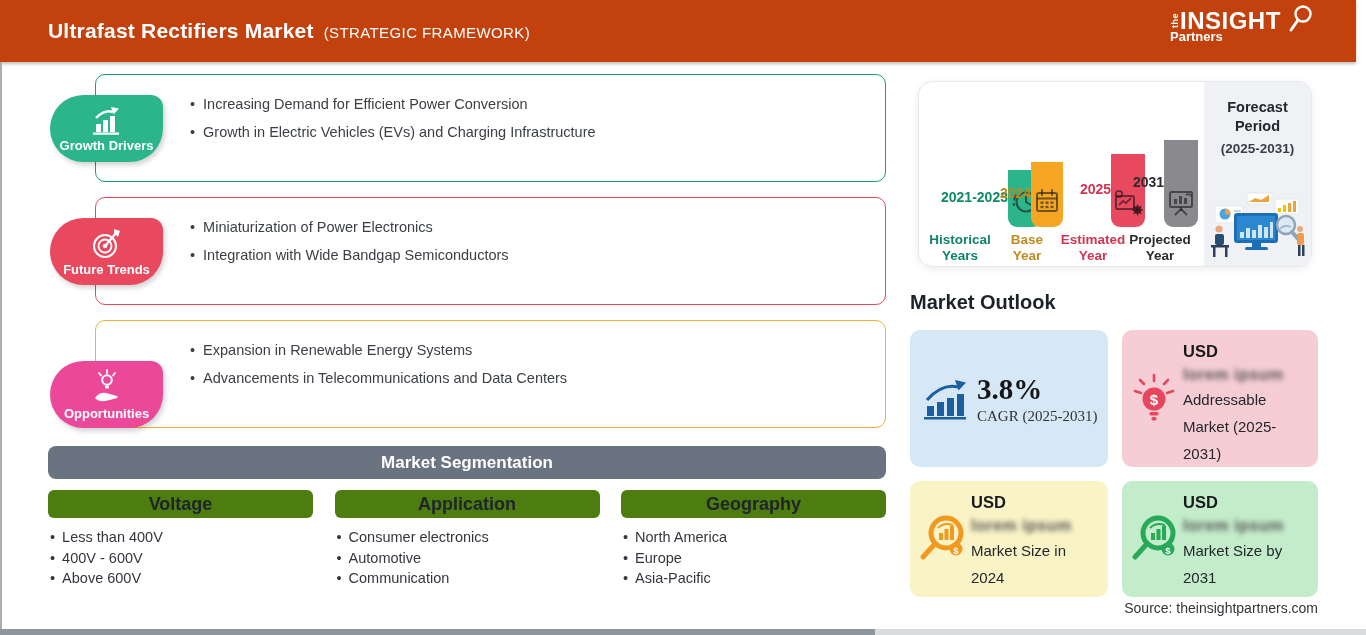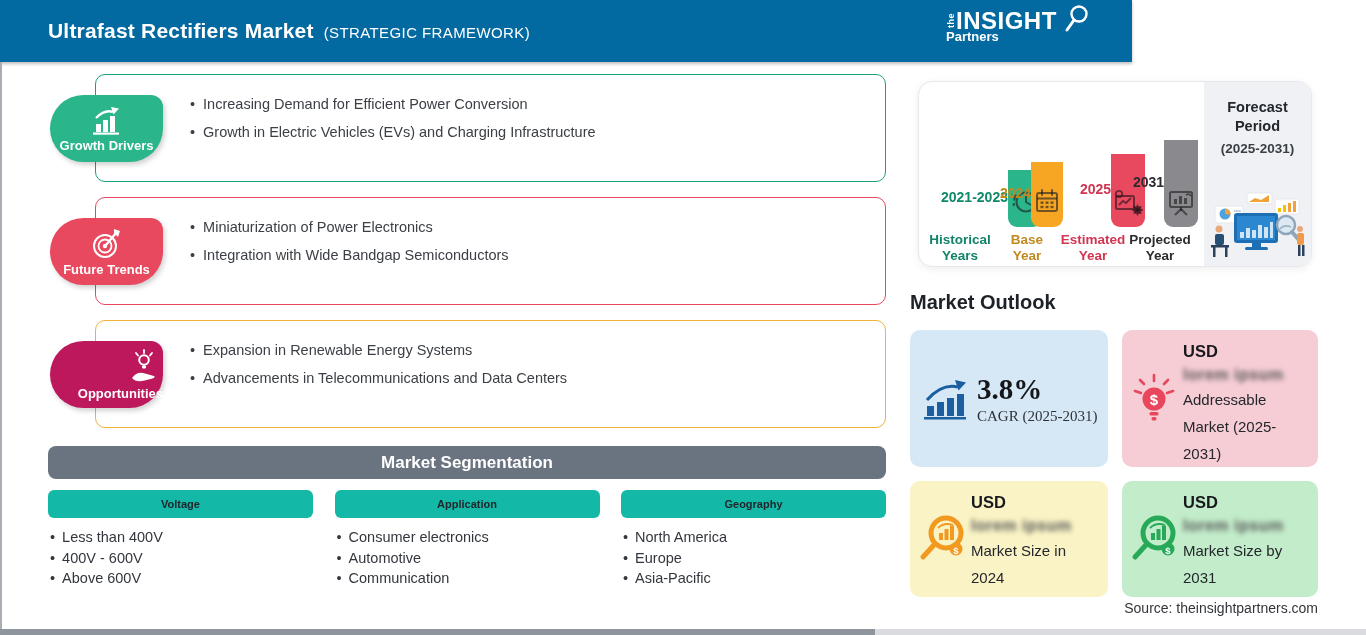--- a/index.html
+++ b/index.html
@@ -1,21 +1,21 @@
 <!DOCTYPE html>
 <html><head>
 <meta charset="utf-8">
 <style>
   * { margin:0; padding:0; box-sizing:border-box; }
   html,body { background:#ffffff; }
   body { font-family:"Liberation Sans", sans-serif; }
   .canvas { position:relative; width:1366px; height:635px; background:#ffffff; overflow:hidden; }
 
   
-  .header { position:absolute; left:0; top:0; width:1132px; height:62px; background:#0369a1;
+  .header { position:absolute; left:0; top:0; width:1356px; height:62px; background:#c2410c;
             display:flex; align-items:center; box-shadow:0 2px 3px rgba(0,0,0,.25); }
   .title-wrap { margin-left:48px; display:flex; align-items:baseline; gap:10px; color:#fff; }
   .page-title { font-size:21px; font-weight:bold; letter-spacing:.2px; }
   .page-subtitle { font-size:15px; letter-spacing:.4px; }
   .logo { position:absolute; right:56px; top:9px; color:#fff; width:130px; }
   .logo-row { display:flex; align-items:center; }
   .logo-the { font-size:9px; font-weight:bold; transform:rotate(-90deg) translateX(-2px); width:10px; letter-spacing:.5px; }
   .logo-name { font-size:24px; font-weight:bold; letter-spacing:.5px; line-height:24px; }
   .logo-lens { position:absolute; right:-14px; top:-4px; }
   .logo-partners { font-size:13px; font-weight:bold; text-align:left; margin-top:-4px; margin-right:-8px; }
@@ -28,31 +28,31 @@
   .fw-box li::before { content:"•"; margin-right:8px; color:#3c4046; }
   .box-drivers { top:74px;  border-color:#17a07c; }
   .box-trends  { top:197px; border-color:#e8485e; }
   .box-opps    { top:320px; border-color:#f2b234; }
 
   .fw-badge { position:absolute; left:50px; width:113px; height:67px; border-radius:36px 13px 36px 36px;
               display:flex; flex-direction:column; align-items:center; justify-content:center;
               box-shadow:2px 3px 5px rgba(0,0,0,.18); z-index:2; }
   .badge-drivers { top:95px;  background:#2ab58a; }
   .badge-trends  { top:218px; background:#e8495f; }
-  .badge-opps    { top:341px; background:#be185d;align-items:flex-end; }
+  .badge-opps    { top:361px; background:#ec4899; }
   .fw-badge .badge-label { color:#fff; font-size:13px; font-weight:bold; margin-top:1px; }
 
   
   .seg-bar { position:absolute; left:48px; top:446px; width:838px; height:33px; background:#6a7380;
              border-radius:8px; display:flex; align-items:center; justify-content:center; }
   .seg-bar span { color:#fff; font-size:17px; font-weight:bold; }
   .seg-cols { position:absolute; left:48px; top:490px; width:838px; display:grid;
               grid-template-columns:repeat(3,265px); column-gap:21.5px; }
-  .seg-col-header { height:28px; background:#14b8a6; border-radius:6px; display:flex; align-items:center;
-                    justify-content:center; font-size:11px; font-weight:bold; color:#20252c; }
+  .seg-col-header { height:28px; background:#4d7c0f; border-radius:6px; display:flex; align-items:center;
+                    justify-content:center; font-size:18px; font-weight:bold; color:#20252c; }
   .seg-col ul { list-style:none; padding:9px 0 0 2px; }
   .seg-col li { font-size:14.5px; color:#33373d; line-height:20.5px; }
   .seg-col li::before { content:"•"; margin-right:7px; }
 
   
   .tl-card { position:absolute; left:918px; top:81px; width:394px; height:186px; background:#fff;
              border:1px solid #e7e8ea; border-radius:14px; box-shadow:0 2px 8px rgba(0,0,0,.07); }
   .tl-forecast { position:absolute; right:0; top:0; width:107px; height:100%; background:#f0f1f4;
                  border-radius:0 14px 14px 0; text-align:center; padding:16px 8px 0 8px; }
   .fc-title { font-size:14.5px; font-weight:bold; color:#23272e; line-height:19px; }

